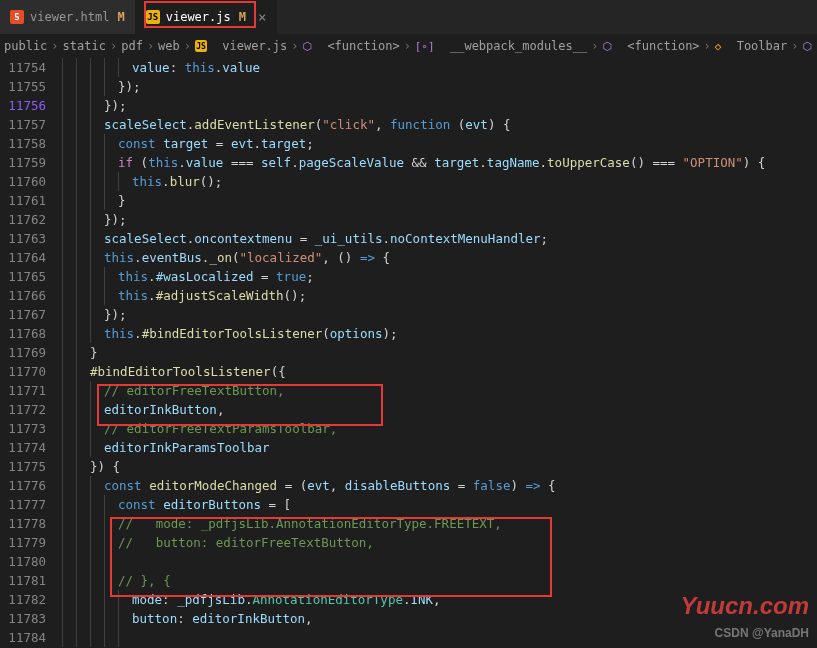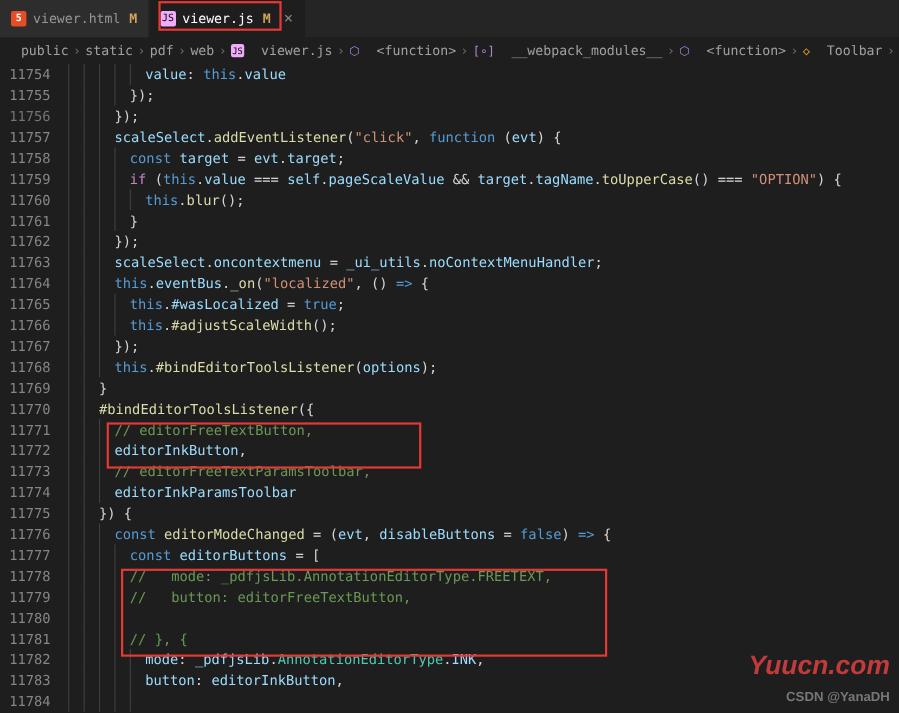--- a/index.html
+++ b/index.html
@@ -33,21 +33,21 @@
 .tab.active {
   background: #1e1e1e;
   color: #ffffff;
 }
 .tab .icon { width: 14px; height: 14px; display: flex; align-items: center; justify-content: center; }
 .tab .mod { color: #d4a259; font-weight: bold; margin-left: 2px; }
 .tab .close { color: #888; margin-left: 6px; font-size: 14px; }
 .breadcrumbs {
   display: flex;
   align-items: center;
-  padding: 4px 19px;
+  padding: 4px 4px;
   font-size: 12px;
   color: #a0a0a0;
   background: #1e1e1e;
   height: 24px;
   gap: 4px;
   overflow: hidden;
   white-space: nowrap;
 }
 .bc-item { display: flex; align-items: center; gap: 4px; }
 .bc-sep { color: #6e6e6e; }
@@ -59,21 +59,21 @@
 }
 .gutter {
   width: 62px;
   text-align: right;
   color: #858585;
   padding-right: 16px;
   font-size: 12.5px;
   user-select: none;
 }
 .gutter .ln { height: 19px; line-height: 19px; }
-.gutter .ln.active { color: #737373; }
+.gutter .ln.active { color: #8b5cf6; }
 .code {
   flex: 1;
   font-size: 12.5px;
   position: relative;
 }
 .line { height: 19px; line-height: 19px; white-space: pre; }
 .indent-guide {
   border-left: 1px solid #404040;
   display: inline-block;
   width: 14px;
@@ -97,21 +97,21 @@
 }
 .watermark {
   position: absolute;
   right: 8px;
   font-family: sans-serif;
   font-weight: bold;
 }
 .wm-logo { bottom: 28px; color: #c23a3a; font-size: 24px; font-style: italic; font-weight: bold; }
 .wm-text { bottom: 8px; color: #777; font-size: 12px; }
 .html-icon { background:#e44d26; color:#fff; font-size:9px; font-weight:bold; width:14px; height:14px; display:flex; align-items:center; justify-content:center; border-radius:2px;}
-.js-icon { background:#f0abfc; color:#000; font-size:9px; font-weight:normal; width:14px; height:14px; display:flex; align-items:center; justify-content:center; border-radius:2px;}
+.js-icon { background:#eab308; color:#000; font-size:9px; font-weight:bold; width:14px; height:14px; display:flex; align-items:center; justify-content:center; border-radius:2px;}
 </style>
 </head>
 <body>
 
 <div class="tabs">
   <div class="tab">
     <span class="icon">
         <span class="html-icon">5</span>
       </span>
     <span>viewer.html</span>

